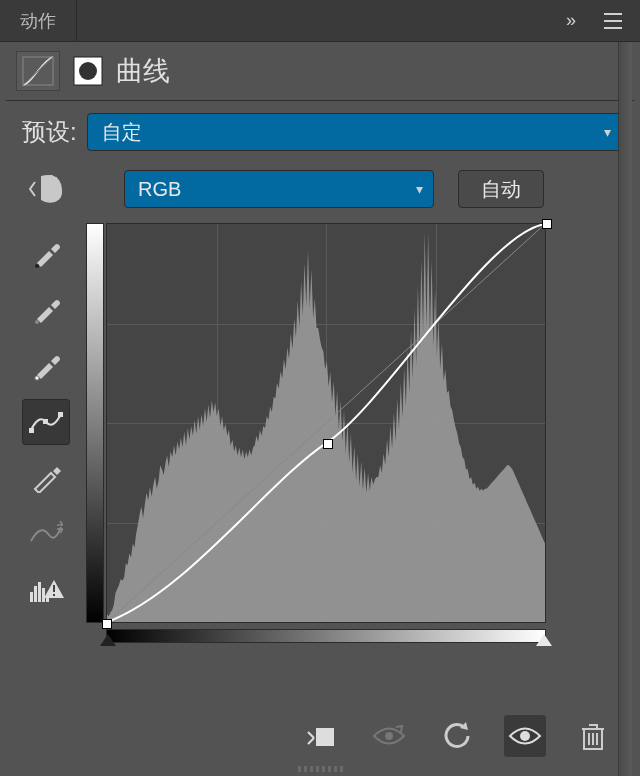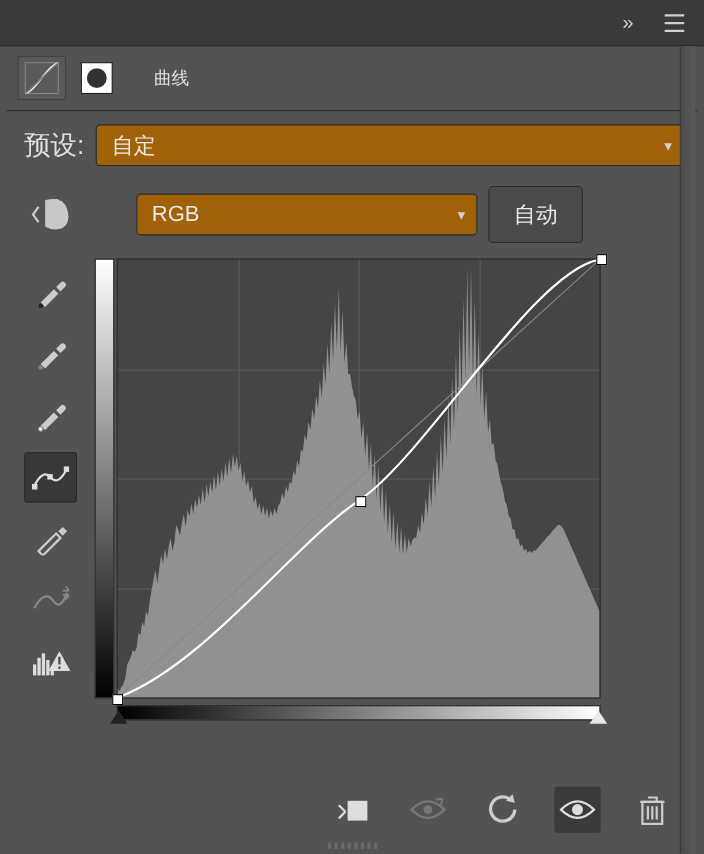--- a/index.html
+++ b/index.html
@@ -50,33 +50,33 @@
   .curves-btn {
     width: 44px; height: 40px;
     background: #5a5a5a;
     border: 1px solid #424242;
     display: flex; align-items: center; justify-content: center;
   }
   .mask-btn {
     width: 40px; height: 40px;
     display: flex; align-items: center; justify-content: center;
   }
-  .title-inline { margin-left: 24px; font-size: 16px; color: #e0e0e0; }
+  .title-inline { margin-left: 0; font-size: 27px; color: #e0e0e0; }
   .divider { height: 1px; background: #2d2d2d; margin: 0 6px; }
 
   .preset-row {
     display: flex; align-items: center;
     padding: 12px 18px 12px 22px;
     gap: 10px;
   }
   .preset-row .lbl { font-size: 24px; color: #e0e0e0; }
   .combo {
     flex: 1;
     height: 38px;
-    background: #a16207;
+    background: #0369a1;
     border: 1px solid #2b2b2b;
     border-radius: 4px;
     display: flex; align-items: center;
     padding: 0 14px;
     color: #e8e8e8;
     font-size: 20px;
     position: relative;
     cursor: pointer;
   }
   .combo .chev { position: absolute; right: 10px; font-size: 14px; color: #d0d0d0; }
@@ -85,28 +85,28 @@
     display: flex; align-items: center;
     padding: 6px 18px 14px 22px;
     gap: 10px;
   }
   .hand-icon {
     width: 54px; height: 40px;
     display: flex; align-items: center; justify-content: center;
   }
   .channel-combo { width: 310px; flex: 0 0 auto; margin-left: 38px; padding-left: 13px; }
   .auto-btn {
-    height: 52px; padding: 16px 22px;
+    height: 38px; padding: 16px 22px;
     background: #4a4a4a;
     border: 1px solid #2b2b2b;
     border-radius: 4px;
     color: #e8e8e8;
     display: flex; align-items: center; justify-content: center;
     cursor: pointer;
-    margin-left: 0;
+    margin-left: 14px;
     font-size: 20px;
   }
 
   .main-area {
     display: flex;
     padding: 0 22px 0 22px;
     gap: 16px;
   }
   .tool-col {
     display: flex; flex-direction: column;
@@ -192,20 +192,21 @@
     transform: translateX(-50%);
     width: 70px; height: 8px;
     display: flex; gap: 3px; justify-content: center;
   }
   .drag-grip span { width: 3px; height: 6px; background: #6a6a6a; }
 </style>
 </head>
 <body>
 
 <div class="topbar">
+  <div class="tab">动作</div>
   <div class="spacer"></div>
   <div class="chevrons">»</div>
   <div class="menu">
     <svg width="22" height="18" viewBox="0 0 22 18">
         <path d="M0 2h18M0 9h18M0 16h18" stroke="#d0d0d0" stroke-width="2"></path>
       </svg>
   </div>
 </div>
 
 <div class="row1">

